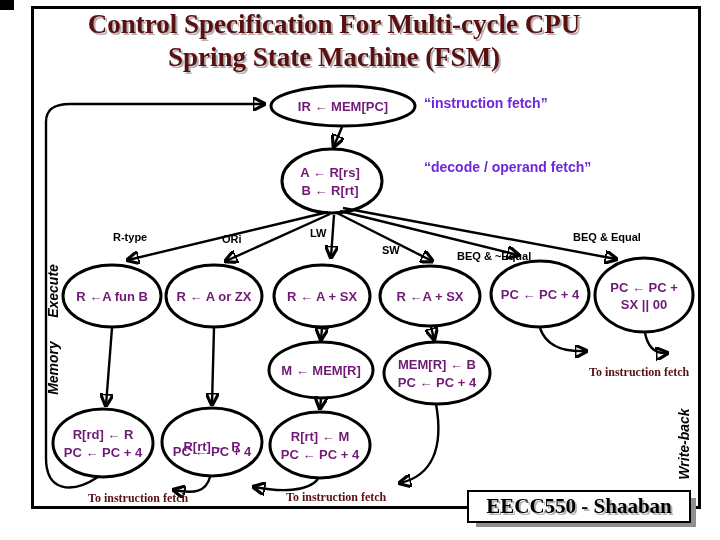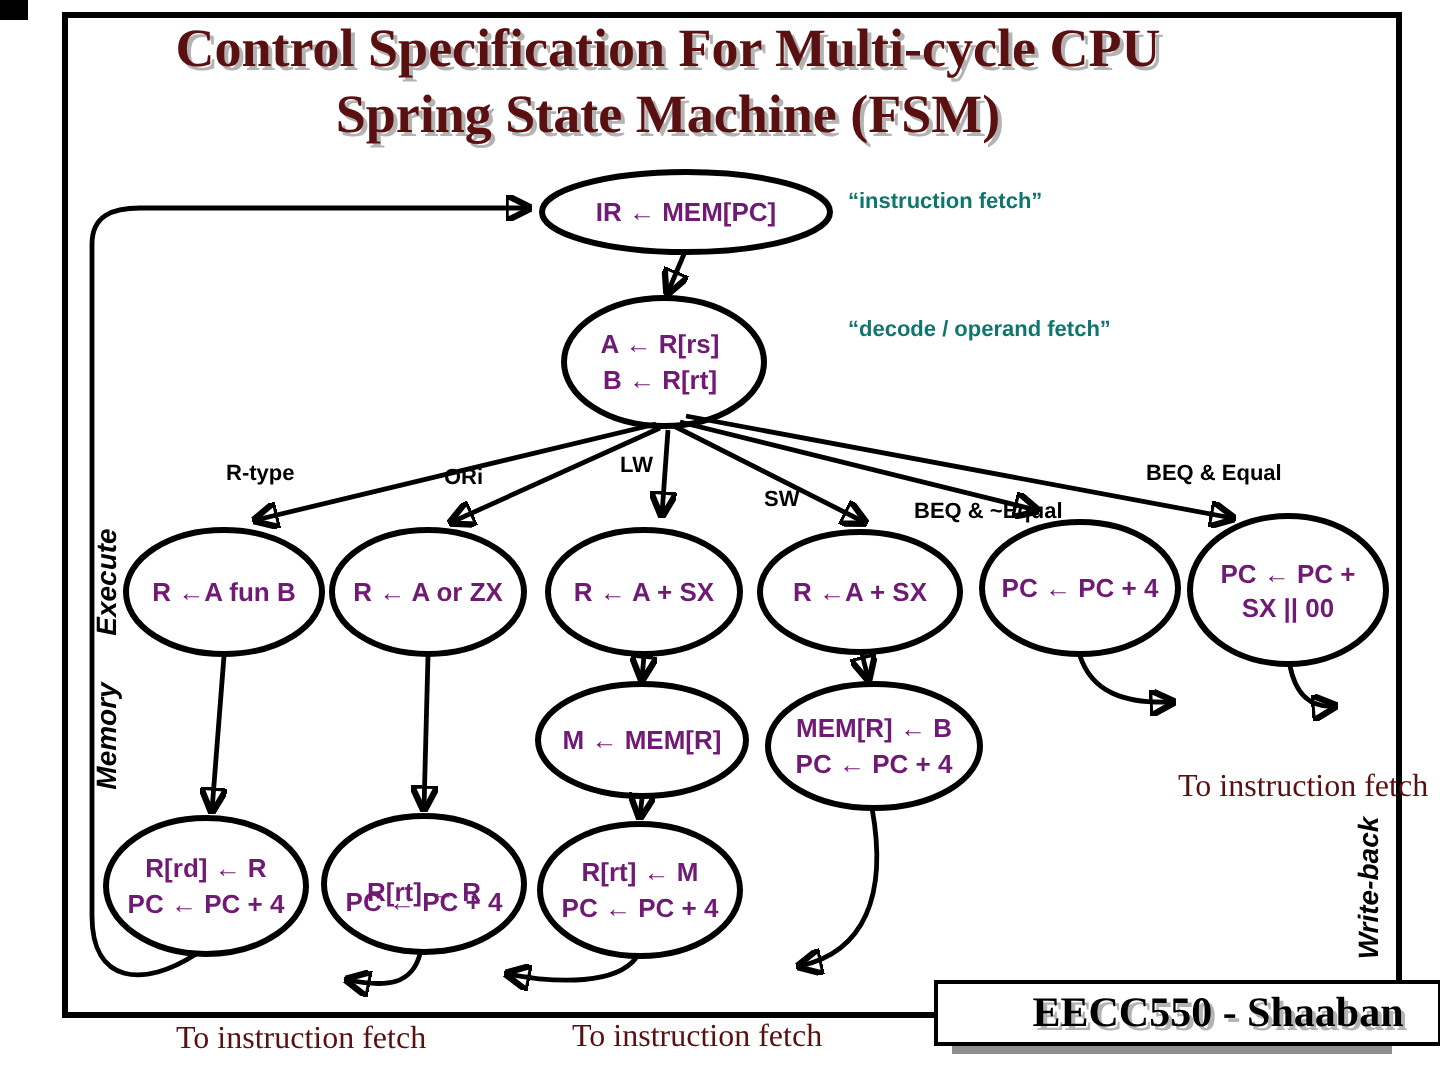--- a/index.html
+++ b/index.html
@@ -15,31 +15,31 @@
   
   #fsm-svg{position:absolute;left:0;top:0;}
   #fsm-svg ellipse{fill:none;stroke:#000;stroke-width:3;}
   #fsm-svg path,#fsm-svg line{fill:none;stroke:#000;stroke-width:2.4;}
   
   .state-text{position:absolute;transform:translate(-50%,-50%);font-weight:bold;font-size:13px;
               white-space:nowrap;color:#701a75;}
   
   .branch-label{position:absolute;font-weight:bold;font-size:11px;color:#000;white-space:nowrap;}
   
-  .annot{position:absolute;font-weight:bold;font-size:11px;color:#0f766e;white-space:nowrap;}
+  .annot{position:absolute;font-weight:bold;font-size:14px;color:#6d28d9;white-space:nowrap;}
   
-  .tif{position:absolute;font-family:"Liberation Serif",serif;font-weight:normal;font-size:16px;
-       color:#5a1010;white-space:nowrap;margin-top:20px;}
+  .tif{position:absolute;font-family:"Liberation Serif",serif;font-weight:bold;font-size:12px;
+       color:#5a1010;white-space:nowrap;}
   
   .stage{position:absolute;transform:translate(-50%,-50%) rotate(-90deg);
          font-weight:bold;font-style:italic;font-size:14px;color:#000;white-space:nowrap;}
   
   #shaaban-shadow{position:absolute;left:476px;top:498px;width:220px;height:29px;background:#8f8f8f;}
   #shaaban-box{position:absolute;left:467px;top:490px;width:220px;height:29px;background:#fff;
-               border:2px solid #000;display:flex;align-items:center;justify-content:center;padding-left:30px;}
+               border:2px solid #000;display:flex;align-items:center;justify-content:center;}
   #shaaban-box span{font-family:"Liberation Serif",serif;font-weight:bold;font-size:21px;color:#000;
                     text-shadow:2px 2px 0 #b3b3b3;white-space:nowrap;}
   #footer-info{position:absolute;left:462px;top:522px;width:240px;text-align:center;
                font-family:"Liberation Serif",serif;font-weight:bold;font-size:12px;
                color:#8b0000;white-space:pre;}
 </style>
 </head>
 <body>
 
 <div id="slide">

